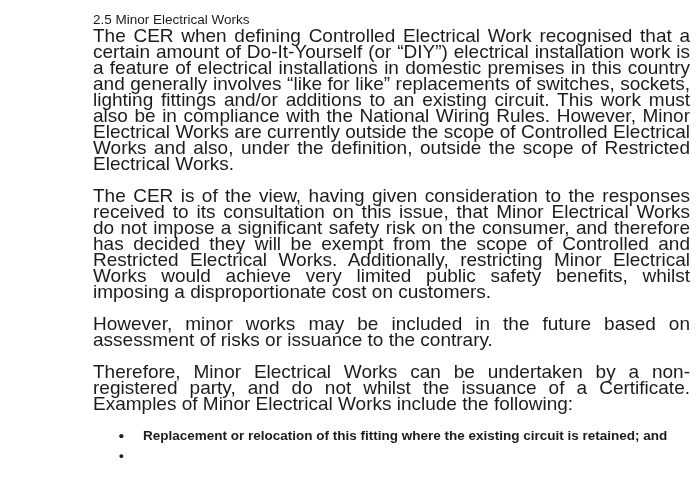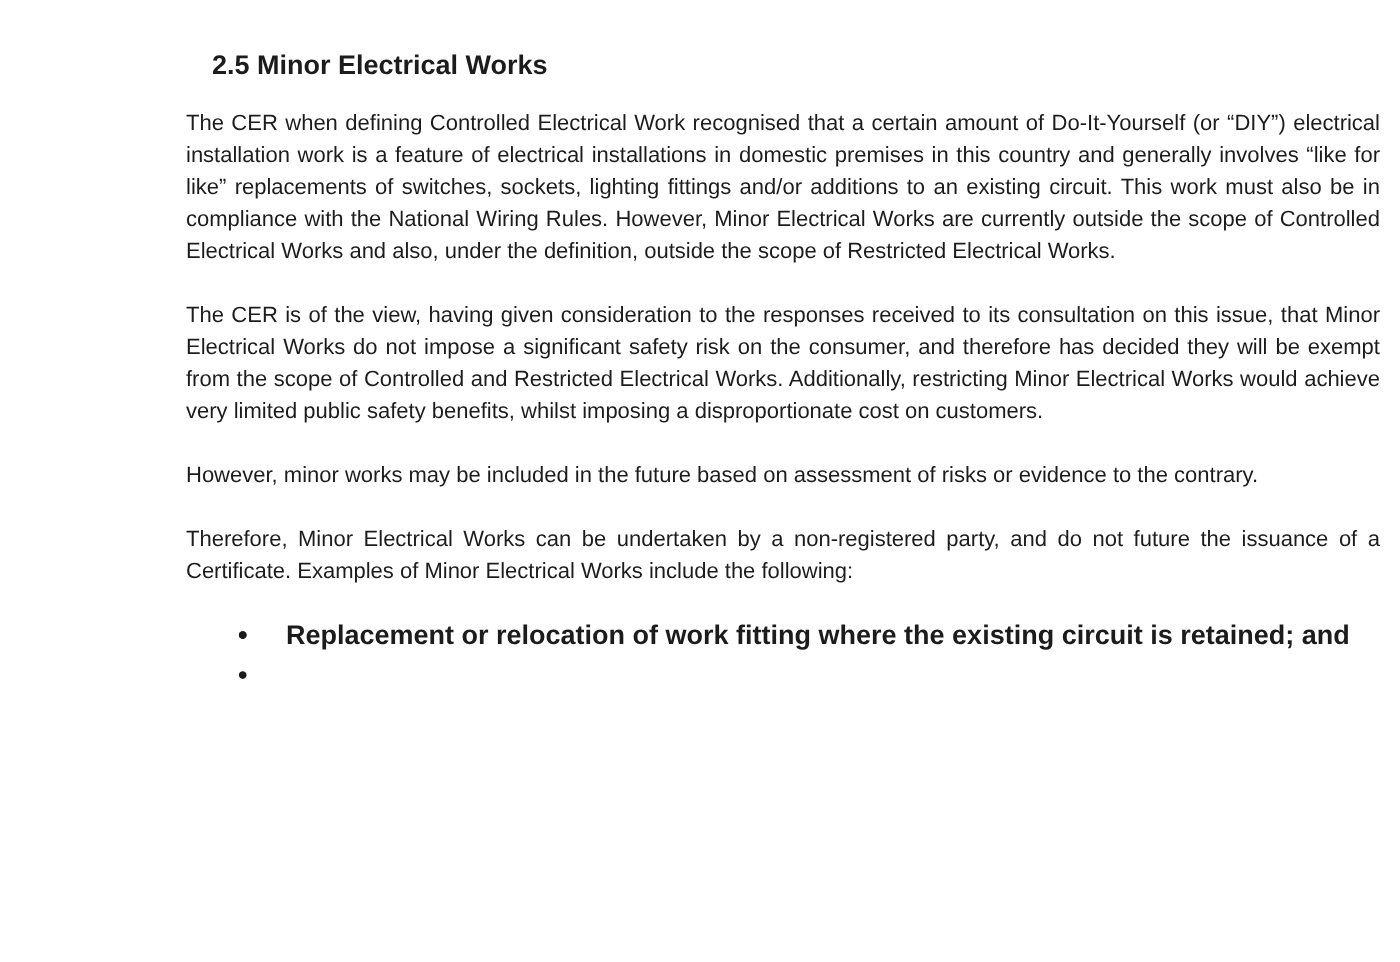--- a/index.html
+++ b/index.html
@@ -17,25 +17,25 @@
   }
   .page {
     position: absolute;
     left: 93px;
     top: 12px;
     width: 597px;
   }
   .section-heading {
     font-size: 13.5px;
     line-height: 16px;
-    font-weight: bold;
-    margin: 13px;
+    font-weight: normal;
+    margin: 0;
   }
   .para {
-    font-size: 11px;
+    font-size: 19px;
     line-height: 16px;
     margin: 0 0 16px 0;
     text-align: justify;
     text-justify: inter-word;
   }
   .para.first {
     margin-top: 0;
   }
   .bullet-list {
     list-style: none;
@@ -61,29 +61,29 @@
 </head>
 <body>
 
 <div class="page">
   <h2 class="section-heading">2.5 Minor Electrical Works</h2>
 
   <p class="para first">The CER when defining Controlled Electrical Work recognised that a certain amount of Do-It-Yourself (or “DIY”) electrical installation work is a feature of electrical installations in domestic premises in this country and generally involves “like for like” replacements of switches, sockets, lighting fittings and/or additions to an existing circuit. This work must also be in compliance with the National Wiring Rules. However, Minor Electrical Works are currently outside the scope of Controlled Electrical Works and also, under the definition, outside the scope of Restricted Electrical Works.</p>
 
   <p class="para">The CER is of the view, having given consideration to the responses received to its consultation on this issue, that Minor Electrical Works do not impose a significant safety risk on the consumer, and therefore has decided they will be exempt from the scope of Controlled and Restricted Electrical Works. Additionally, restricting Minor Electrical Works would achieve very limited public safety benefits, whilst imposing a disproportionate cost on customers.</p>
 
-  <p class="para">However, minor works may be included in the future based on assessment of risks or evidence to the contrary.</p>
+  <p class="para">However, minor works may be included in the future based on assessment of risks or issuance to the contrary.</p>
 
-  <p class="para">Therefore, Minor Electrical Works can be undertaken by a non-registered party, and do not future the issuance of a Certificate. Examples of Minor Electrical Works include the following:</p>
+  <p class="para">Therefore, Minor Electrical Works can be undertaken by a non-registered party, and do not whilst the issuance of a Certificate. Examples of Minor Electrical Works include the following:</p>
 
   <ul class="bullet-list">
     <li class="bullet-item">
       <span class="bullet-marker">•</span>
     </li>
     <li class="bullet-item">
       <span class="bullet-marker">•</span>
-      <span>Replacement or relocation of work fitting where the existing circuit is retained; and</span>
+      <span>Replacement or relocation of this fitting where the existing circuit is retained; and</span>
     </li>
     <li class="bullet-item">
       <span class="bullet-marker">•</span>
     </li>
   </ul>
 </div>
 
 </body></html>

